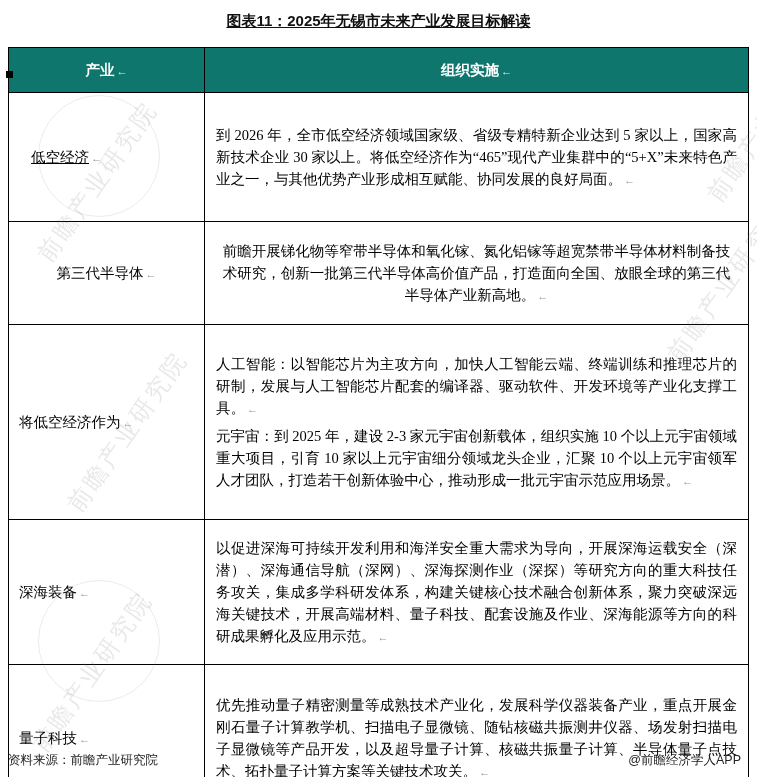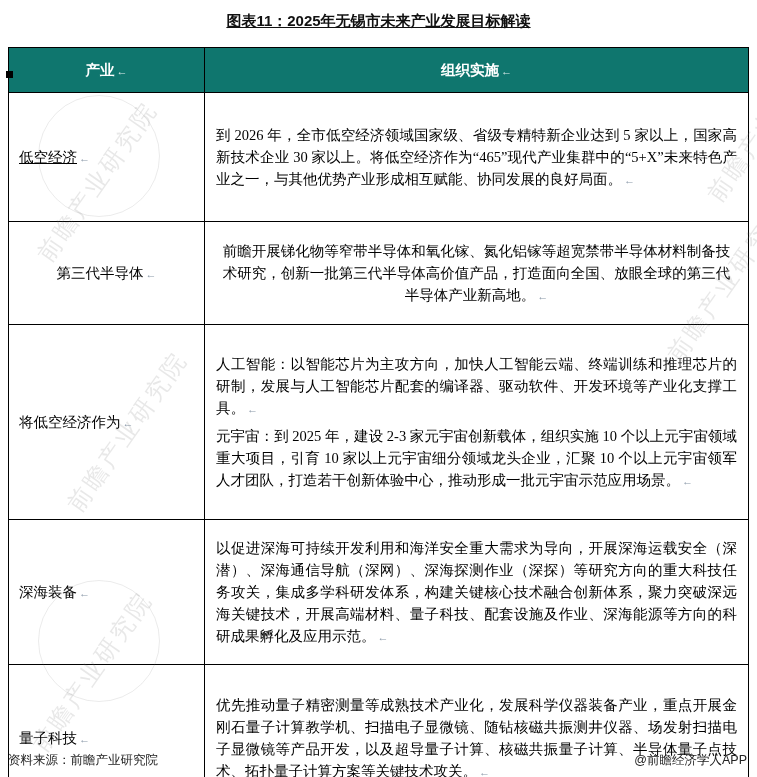--- a/index.html
+++ b/index.html
@@ -29,30 +29,30 @@
   }
   td.industry-cell {
     padding:6px 10px; font-size:14.5px; vertical-align:middle; text-align:left;
   }
   td.goal-cell {
     padding:8px 11px; font-size:14.5px; line-height:1.52;
     text-align:justify; vertical-align:middle;
   }
   td.goal-cell p { margin:0 0 6px 0; }
   td.goal-cell p:last-child { margin-bottom:0; }
-  .underline { text-decoration:underline; }
+  .underline { text-decoration:underline;margin-left:12px; }
   .mark { color:#8a98a8; font-size:11px; margin-left:2px; }
   th .mark { color:rgba(255,255,255,0.85); }
   .r1 td { height:112px; }
   .r2 td { height:86px;text-align:center; }
   .r3 td { height:178px; }
   .r4 td { height:128px; }
   .r5 td { height:130px; }
   .footer {
-    position:absolute; left:8px; right:10px; bottom:8px;
+    position:absolute; left:8px; right:16px; bottom:8px;
     display:flex; justify-content:space-between; align-items:flex-end;
     font-family:"Liberation Sans","DejaVu Sans",sans-serif;
     font-size:12.5px; color:#222;
   }
   .wm {
     position:absolute; white-space:nowrap; pointer-events:none;
     font-family:"Liberation Sans","DejaVu Sans",sans-serif;
     font-size:24px; letter-spacing:3px; color:rgba(110,110,110,0.16);
     transform:rotate(-55deg); transform-origin:left top;
   }

